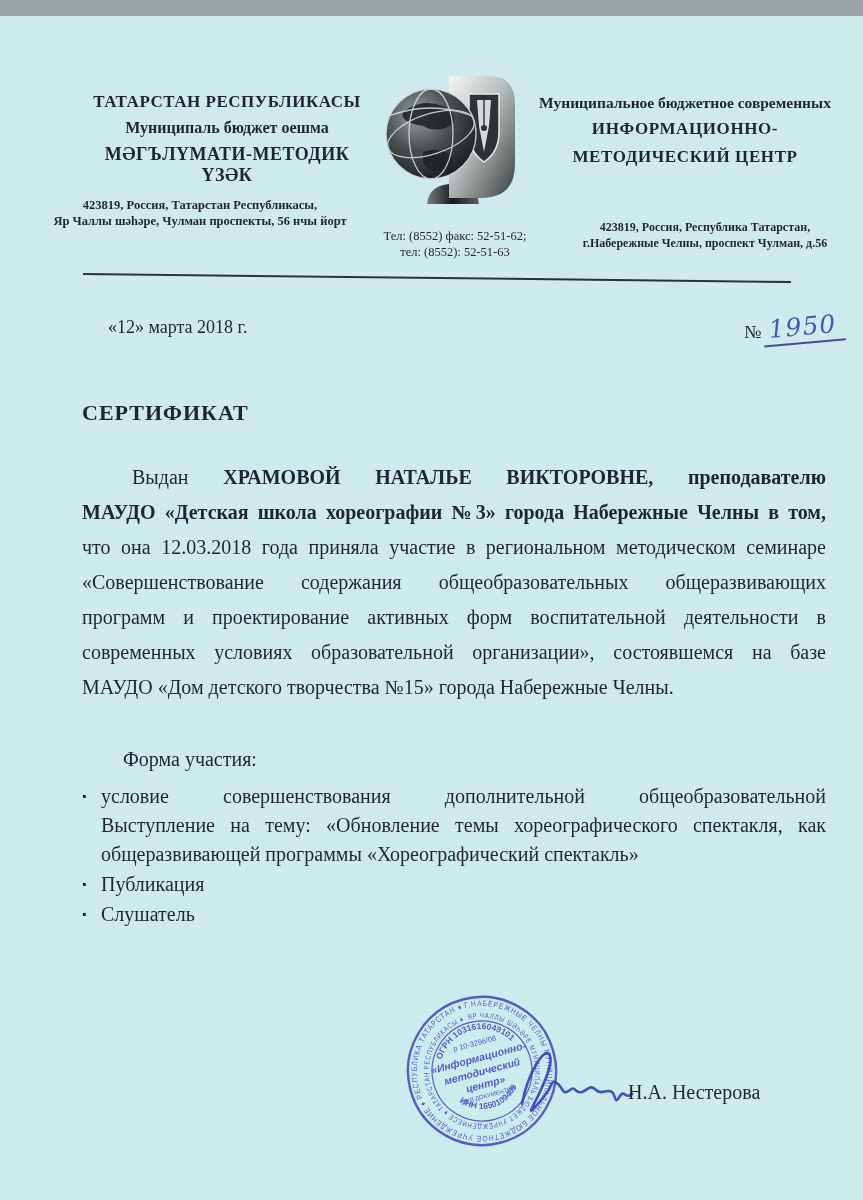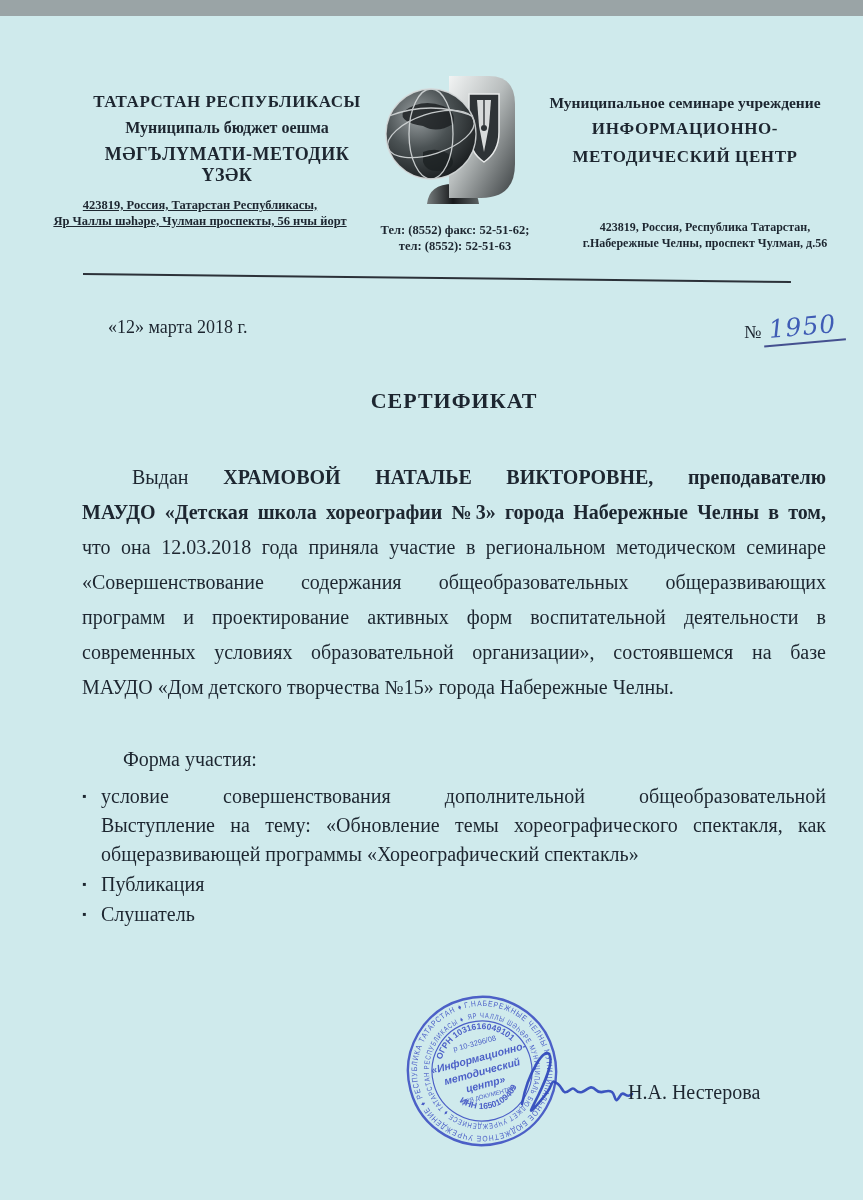--- a/index.html
+++ b/index.html
@@ -17,38 +17,38 @@
   .org-left  { left:77px;  top:76px;  width:300px; }
   .org-left .l1 { font-size:17px; font-weight:bold; letter-spacing:.5px; }
   .org-left .l2 { font-size:16px; font-weight:bold; margin-top:7px; }
   .org-left .l3 { font-size:18px; font-weight:bold; margin-top:7px; letter-spacing:.5px; }
   .org-right { left:535px; top:73px;  width:300px; }
   .org-right .l1 { font-size:17px; font-weight:bold; letter-spacing:.5px; }
   .org-right .l2 { font-size:15.5px; font-weight:bold; margin-top:5px; }
   .org-right .l3 { font-size:17px; font-weight:bold; margin-top:7px; letter-spacing:.6px; }
   .org-right .l4 { font-size:17px; font-weight:bold; margin-top:8px; letter-spacing:.6px; }
   .addr { font-size:12.5px; font-weight:bold; line-height:16px; }
-  .addr-left  { left:50px;  top:181px; width:300px;text-decoration:underline; }
+  .addr-left  { left:50px;  top:181px; width:300px; }
   .addr-right { left:555px; top:203px; width:300px; font-size:12px; }
-  .phones { left:355px; top:206px; width:200px; font-size:12.5px; font-weight:bold; line-height:16px; }
+  .phones { left:355px; top:212px; width:200px; font-size:12.5px; font-weight:normal; line-height:16px; }
   .logo-box { left:383px; top:56px; width:140px; height:134px; }
 
   .divider { left:83px; top:257px; width:708px; height:0;
              border-top:2px solid #2b3138; transform:rotate(.65deg); transform-origin:left center; }
 
   
   .date-line { left:108px; top:301px; font-size:18px; }
   .num-line  { left:744px; top:299px; font-size:18px; white-space:nowrap; }
   .num-val   { display:inline-block; font-style:italic; font-size:25px;
                color:#3f5cb5; border-bottom:2px solid #44508f;
                padding:0 8px 1px 6px; margin-left:2px;
                transform:rotate(-5deg) translateY(-3px);
                font-family:"DejaVu Serif",serif; letter-spacing:1px; }
 
-  .title { left:82px; top:372px; width:744px; text-align:center;
+  .title { left:82px; top:384px; width:744px; 
            font-size:22px; font-weight:bold; letter-spacing:1px; }
 
   
   .bodytext { left:82px; top:444px; width:744px; font-size:20px; line-height:35px; }
   .jline { text-align:justify; text-align-last:justify; }
   .lline { text-align:left; }
   .indent { padding-left:50px; }
 
   .part-head { left:123px; top:732px; font-size:20px; }
   .plist { left:82px; top:766px; width:744px; font-size:20px; line-height:29px; }
@@ -120,21 +120,21 @@
         <path d="M6,44 Q48,28 90,44"></path>
       </g>
     </svg>
   </div>
   <div class="abs ctr phones">
     <div>Тел:  (8552)  факс: 52-51-62;</div>
     <div>тел: (8552): 52-51-63</div>
   </div>
 
   <div class="abs ctr org-right">
-    <div class="l2">Муниципальное семинаре учреждение</div>
+    <div class="l2">Муниципальное бюджетное современных</div>
     <div class="l3">ИНФОРМАЦИОННО-</div>
     <div class="l4">МЕТОДИЧЕСКИЙ ЦЕНТР</div>
   </div>
   <div class="abs ctr addr addr-right">
     <div>423819,  Россия, Республика Татарстан,</div>
     <div>г.Набережные Челны, проспект Чулман,  д.56</div>
   </div>
 
   <div class="abs divider"></div>
 

